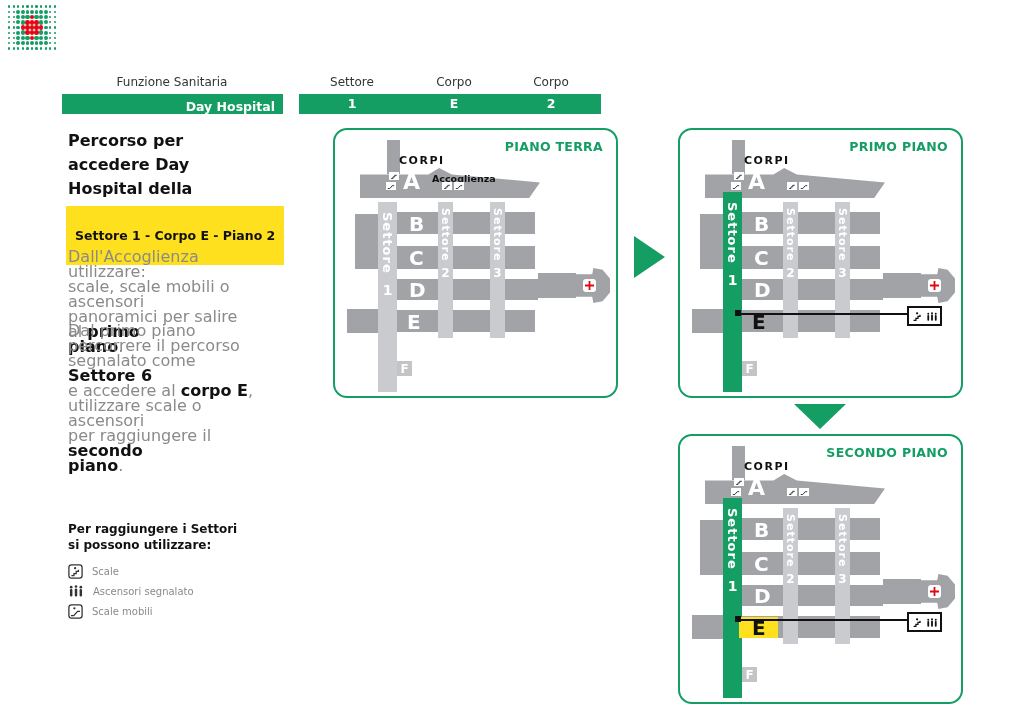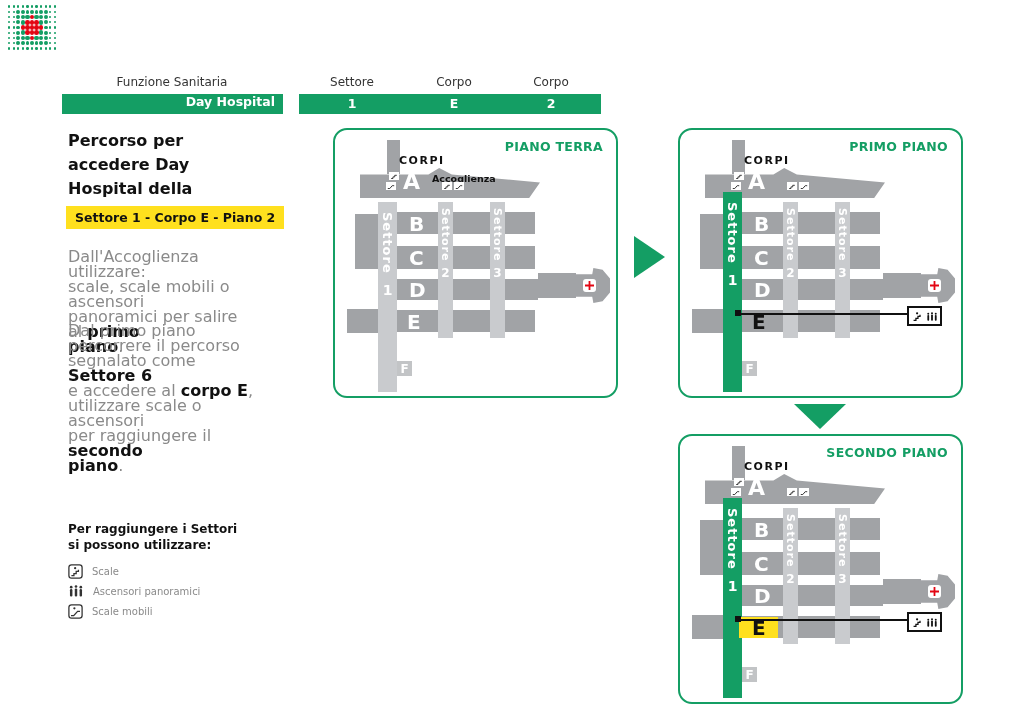--- a/index.html
+++ b/index.html
@@ -20,31 +20,31 @@
   .banner .title{color:#fff;font-size:26px;letter-spacing:.5px;white-space:nowrap}
   .logo{position:absolute;left:7px;top:4px;width:50px;height:47px;display:grid;
         grid-template-columns:repeat(11,1fr);grid-template-rows:repeat(9,1fr);
         align-items:center;justify-items:center}
   .logo .dot{border-radius:50%}
 
   
   .tbl-head{position:absolute;top:75px;font-size:12px;color:#333;text-align:center;width:140px}
   .h1{left:102px}.h2{left:282px}.h3{left:384px}.h4{left:481px}
   .gbar{position:absolute;top:94px;height:20px;background:var(--green);color:#fff;
-        font-weight:bold;font-size:12.5px;display:flex;align-items:flex-start}
+        font-weight:bold;font-size:12.5px;display:flex;align-items:flex-end}
   .gbar-left{left:62px;width:221px;justify-content:flex-end;padding-right:8px}
   .gbar-right{left:299px;width:302px}
   .gbar-right span{position:absolute;width:100px;text-align:center;top:2px}
   .gv1{left:3px}.gv2{left:105px}.gv3{left:202px}
 
   
   .intro{position:absolute;left:68px;top:129px;width:200px;font-size:16px;font-weight:bold;
          color:#111;line-height:24px;white-space:pre-line}
   .hl-box{position:absolute;left:66px;top:206px;background:var(--yellow);
-          padding:4px 9px;font-size:12.5px;font-weight:bold;color:#111;white-space:nowrap}
+          padding:22px 9px;font-size:12.5px;font-weight:bold;color:#111;white-space:nowrap}
   .rich{position:absolute;left:68px;width:188px;font-size:16px;color:var(--txtgray);
         line-height:15px;white-space:pre-line}
   .rich .b{color:#111;font-weight:bold}
   .para1{top:249px}.para2{top:323px}
   .legend-title{position:absolute;left:68px;top:521px;width:200px;font-size:12px;
         font-weight:bold;color:#111;line-height:16px;white-space:pre-line}
   .legend-item{position:absolute;left:68px;display:flex;align-items:center;gap:9px}
   .li0{top:564px}.li1{top:584px}.li2{top:604px}
   .legend-item .lbl{font-size:10px;color:var(--txtgray)}
   .legend-item svg{display:block}
@@ -256,21 +256,21 @@
   </div>
   <div class="legend-item li1">
     <svg width="16" height="14" viewBox="0 0 18 16">
         <circle cx="3.5" cy="3.6" r="1.5" fill="#333"></circle>
         <circle cx="9" cy="2.8" r="1.5" fill="#333"></circle>
         <circle cx="14.5" cy="3.6" r="1.5" fill="#333"></circle>
         <rect x="2.1" y="5.8" width="2.8" height="8.6" rx="1.2" fill="#333"></rect>
         <rect x="7.6" y="5" width="2.8" height="9.4" rx="1.2" fill="#333"></rect>
         <rect x="13.1" y="5.8" width="2.8" height="8.6" rx="1.2" fill="#333"></rect>
       </svg>
-    <span class="lbl">Ascensori panoramici</span>
+    <span class="lbl">Ascensori segnalato</span>
   </div>
   <div class="legend-item li2">
     <svg width="15" height="15" viewBox="0 0 20 20">
         <rect x="1.2" y="1.2" width="17.6" height="17.6" rx="3.5" fill="#fff" stroke="#333" stroke-width="1.7"></rect>
         <circle cx="8.5" cy="5.8" r="1.5" fill="#333"></circle>
         <path d="M4 15.5 h3.6 l5.2-5.6 h3.2" fill="none" stroke="#333" stroke-width="1.7"></path>
       </svg>
     <span class="lbl">Scale mobili</span>
   </div>
 

